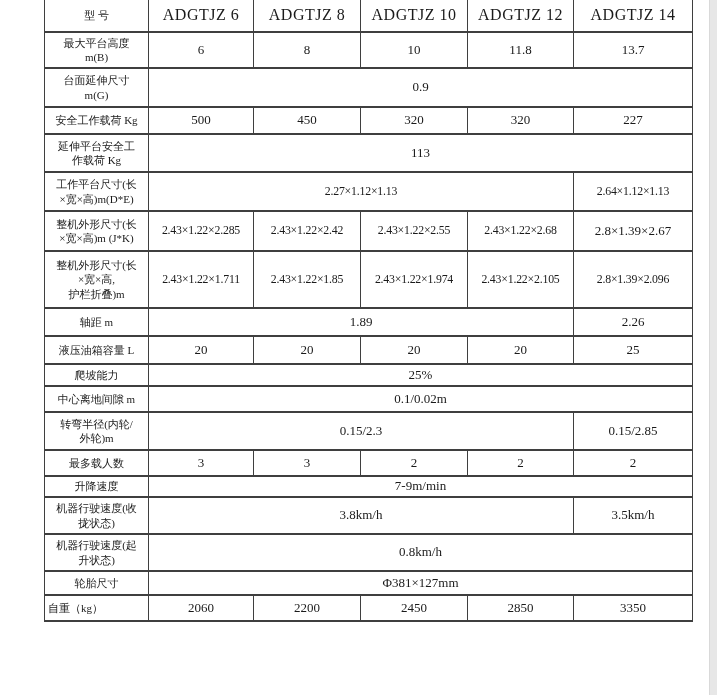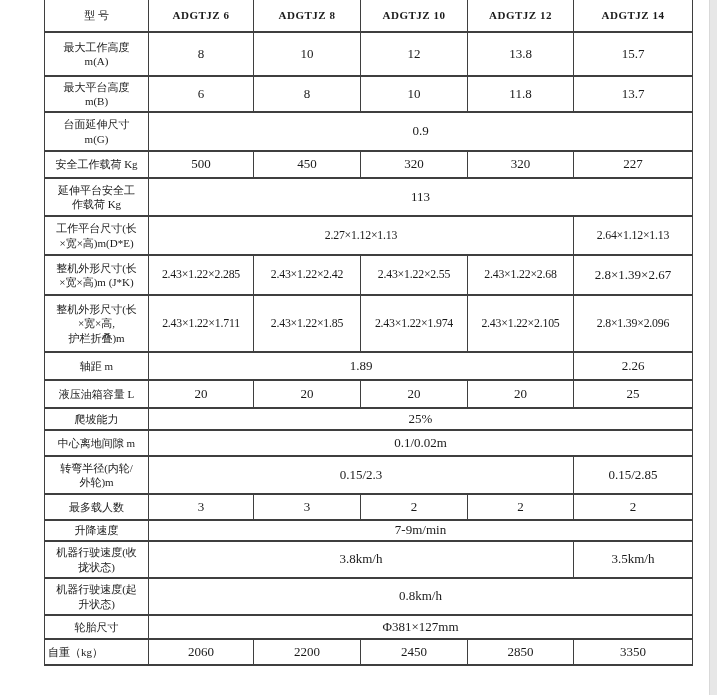--- a/index.html
+++ b/index.html
@@ -37,21 +37,21 @@
     font-size:11px;
     white-space:pre-line;
   }
   td.value{
     font-size:13px;
   }
   td.value.tight{
     font-size:11.8px;letter-spacing:-0.2px;padding:1px 0;
   }
   th.model{
-    font-size:11px;letter-spacing:0.5px;font-weight:bold;
+    font-size:16px;letter-spacing:0.5px;
   }
   td.left-align{
     text-align:left;padding-left:3px;
   }
   .edge-strip{
     position:absolute;left:709px;top:0;width:8px;height:695px;
     background:var(--edge-color);
     border-left:1px solid #d9d9d9;
   }
 </style>
@@ -69,29 +69,20 @@
       <col style="width:119px">
     </colgroup>
     <tbody>
         <tr style="height: 33px;">
           <th class="row-label">型 号</th>
           <th class="model">ADGTJZ 6</th>
           <th class="model">ADGTJZ 8</th>
           <th class="model">ADGTJZ 10</th>
           <th class="model">ADGTJZ 12</th>
           <th class="model">ADGTJZ 14</th>
-        </tr>
-        <tr style="height: 44px;">
-          <td class="row-label">最大工作高度
-m(A)</td>
-          <td class="value">8</td>
-          <td class="value">10</td>
-          <td class="value">12</td>
-          <td class="value">13.8</td>
-          <td class="value">15.7</td>
         </tr>
         <tr style="height: 36px;">
           <td class="row-label">最大平台高度
 m(B)</td>
           <td class="value">6</td>
           <td class="value">8</td>
           <td class="value">10</td>
           <td class="value">11.8</td>
           <td class="value">13.7</td>
         </tr>

